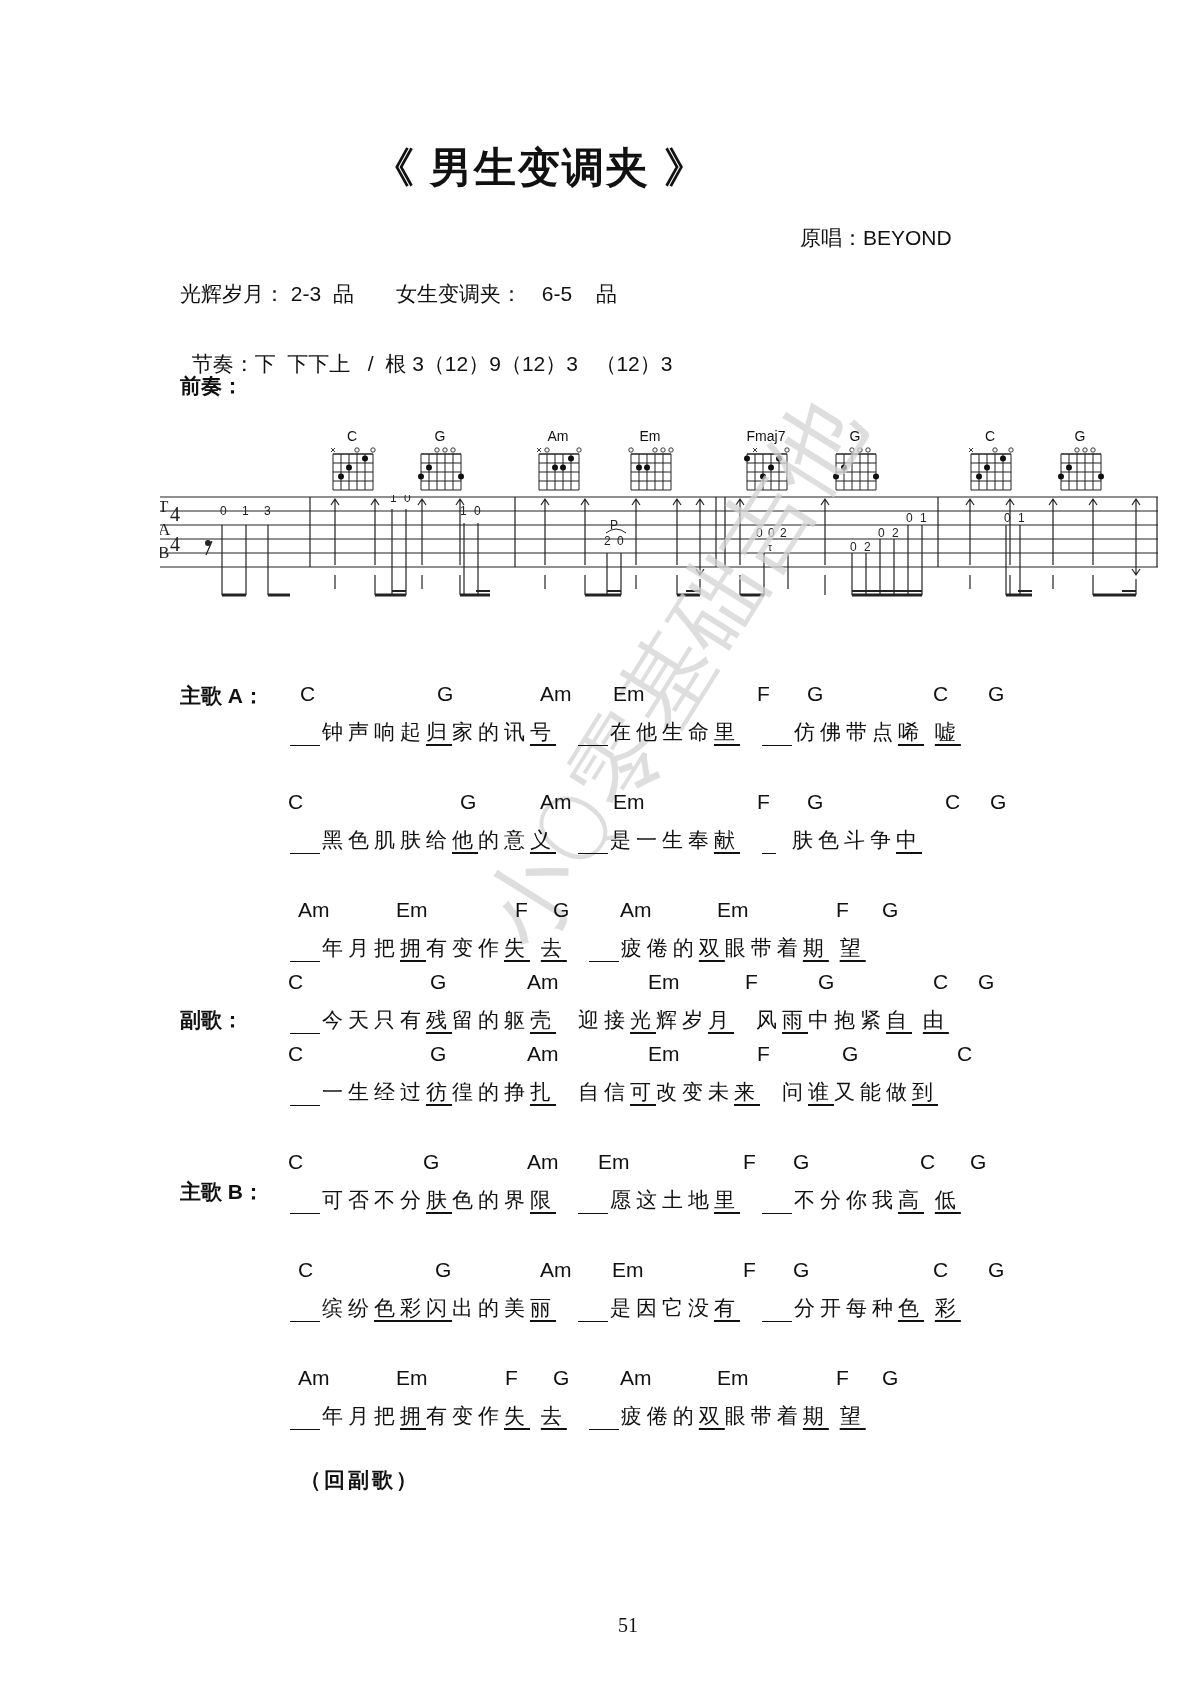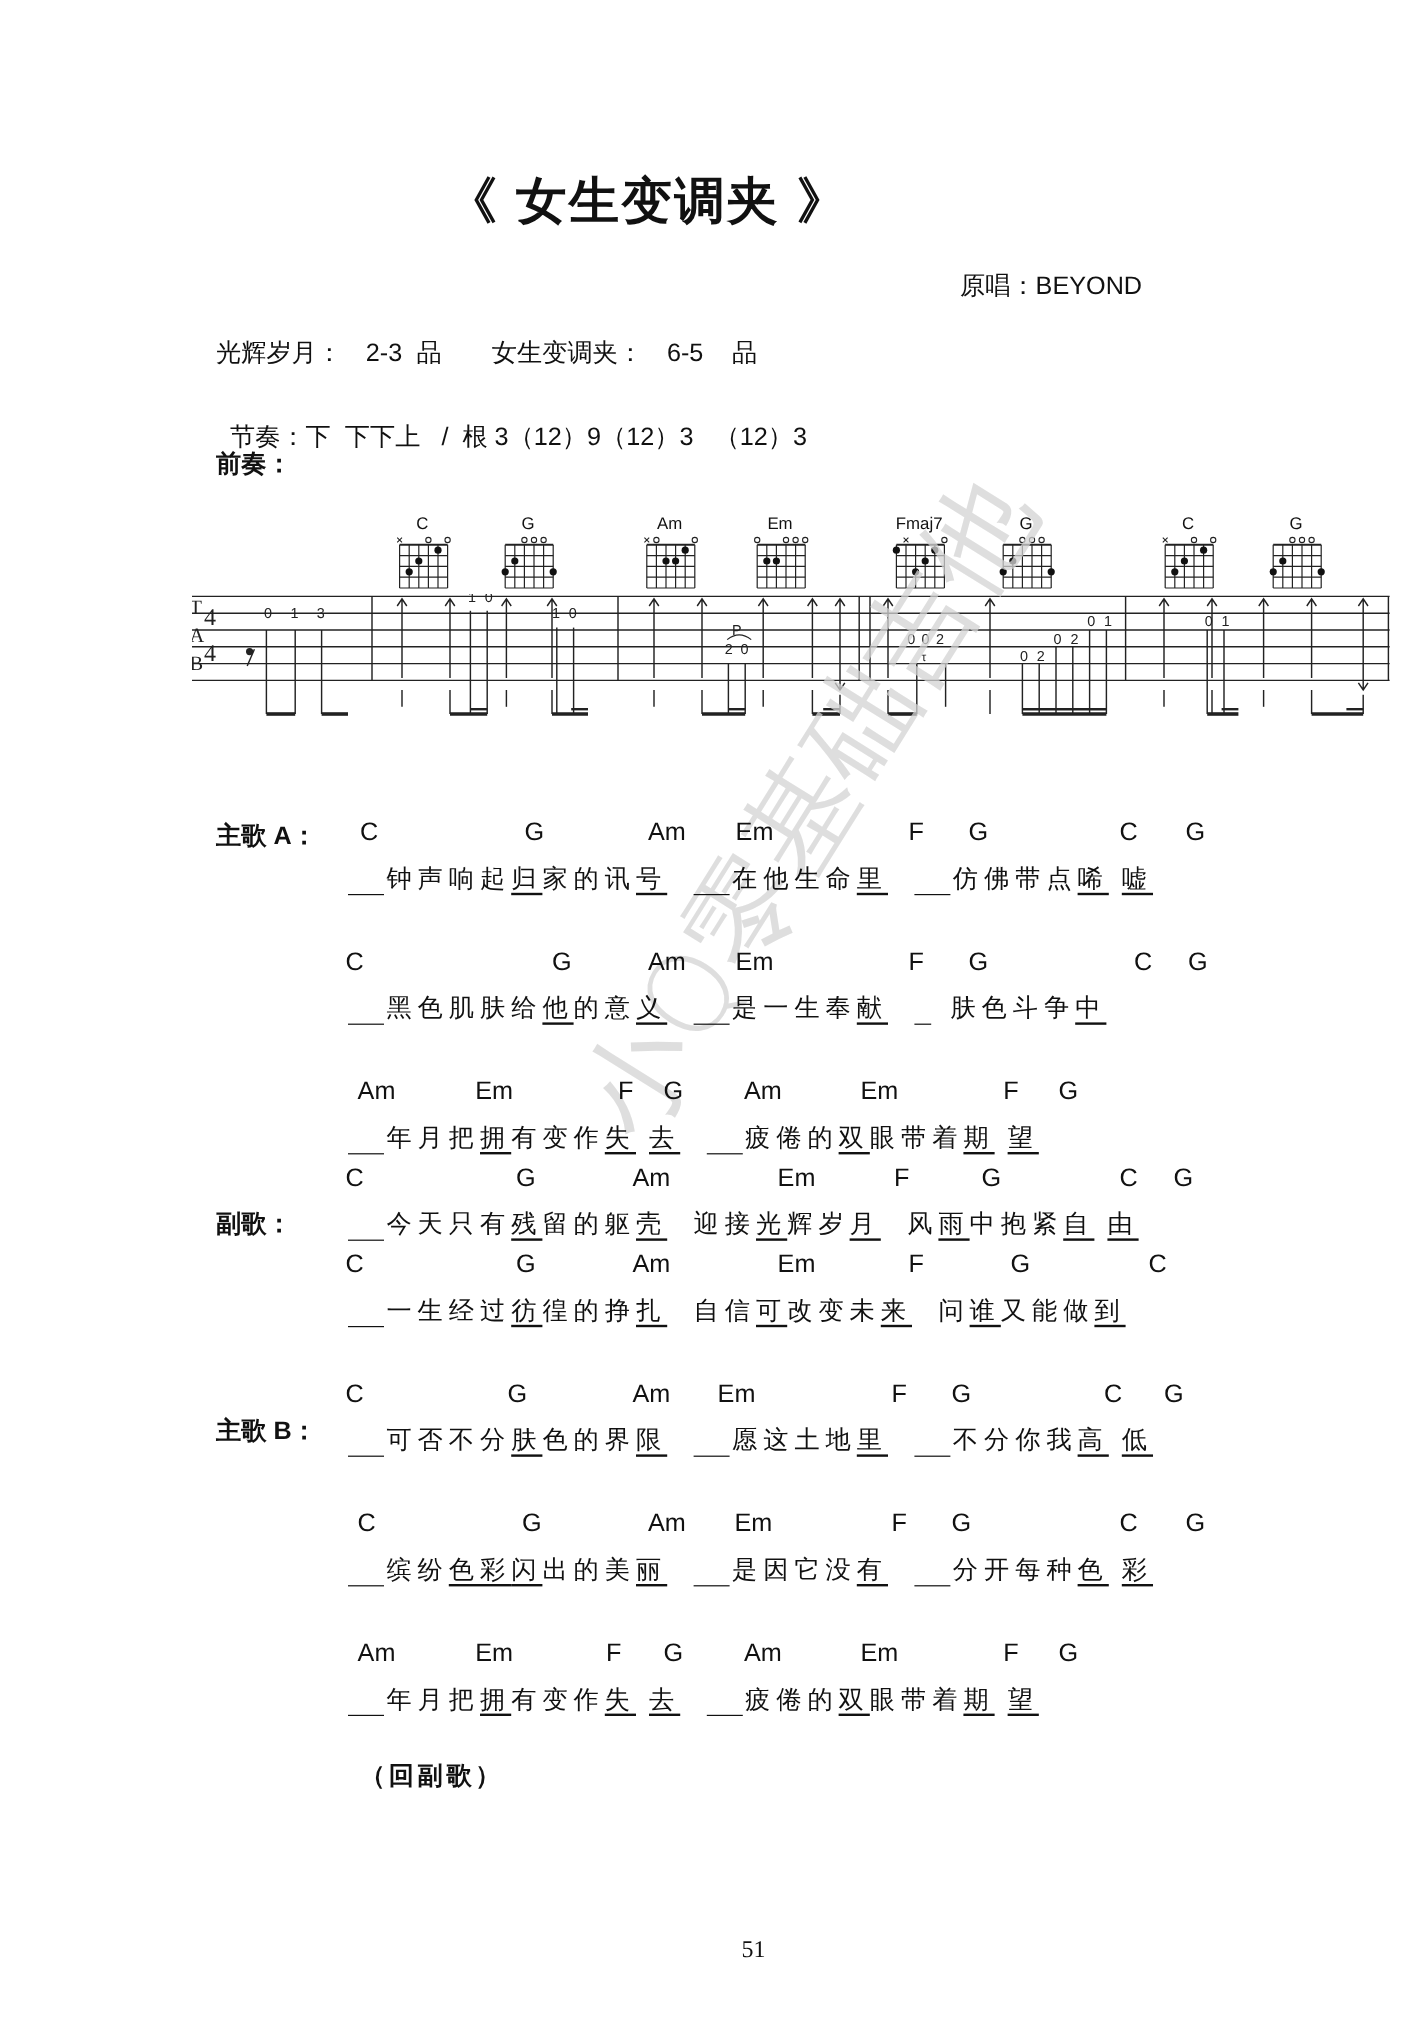--- a/index.html
+++ b/index.html
@@ -31,26 +31,26 @@
   .pagenum { left:0; width:1190px; text-align:center; top:1614px; font-size:20px;
              font-family:"Liberation Serif","DejaVu Serif",serif;margin-left:33px; }
   .watermark { left:420px; top:560px; font-size:92px; color:#d4d4d4; transform:rotate(-58deg);
                transform-origin:0 0; white-space:nowrap; pointer-events:none;
                font-family:"DejaVu Sans",sans-serif; font-weight:100; opacity:0.75; }
   .watermark { left:455px; top:905px; }
 </style>
 </head>
 <body>
 
-<div class="abs title">《 女生变调夹 》</div>
+<div class="abs title">《 男生变调夹 》</div>
 <div class="abs singer">原唱：BEYOND</div>
 
 <div class="abs info" style="top:280px;">
   <span>光辉岁月：</span>
-  <span style="margin-left:14px;">2-3</span>
+  <span style="">2-3</span>
   <span style="margin-left:6px;">品</span>
   <span style="margin-left:36px;">女生变调夹：</span>
   <span style="margin-left:14px;">6-5</span>
   <span style="margin-left:18px;">品</span>
 </div>
 
 <div class="abs info" style="top:326px; white-space:pre;">
   <span>节奏：</span><span>下  下下上   /  根 3（12）9（12）3   （12）3</span>
 </div>
 

